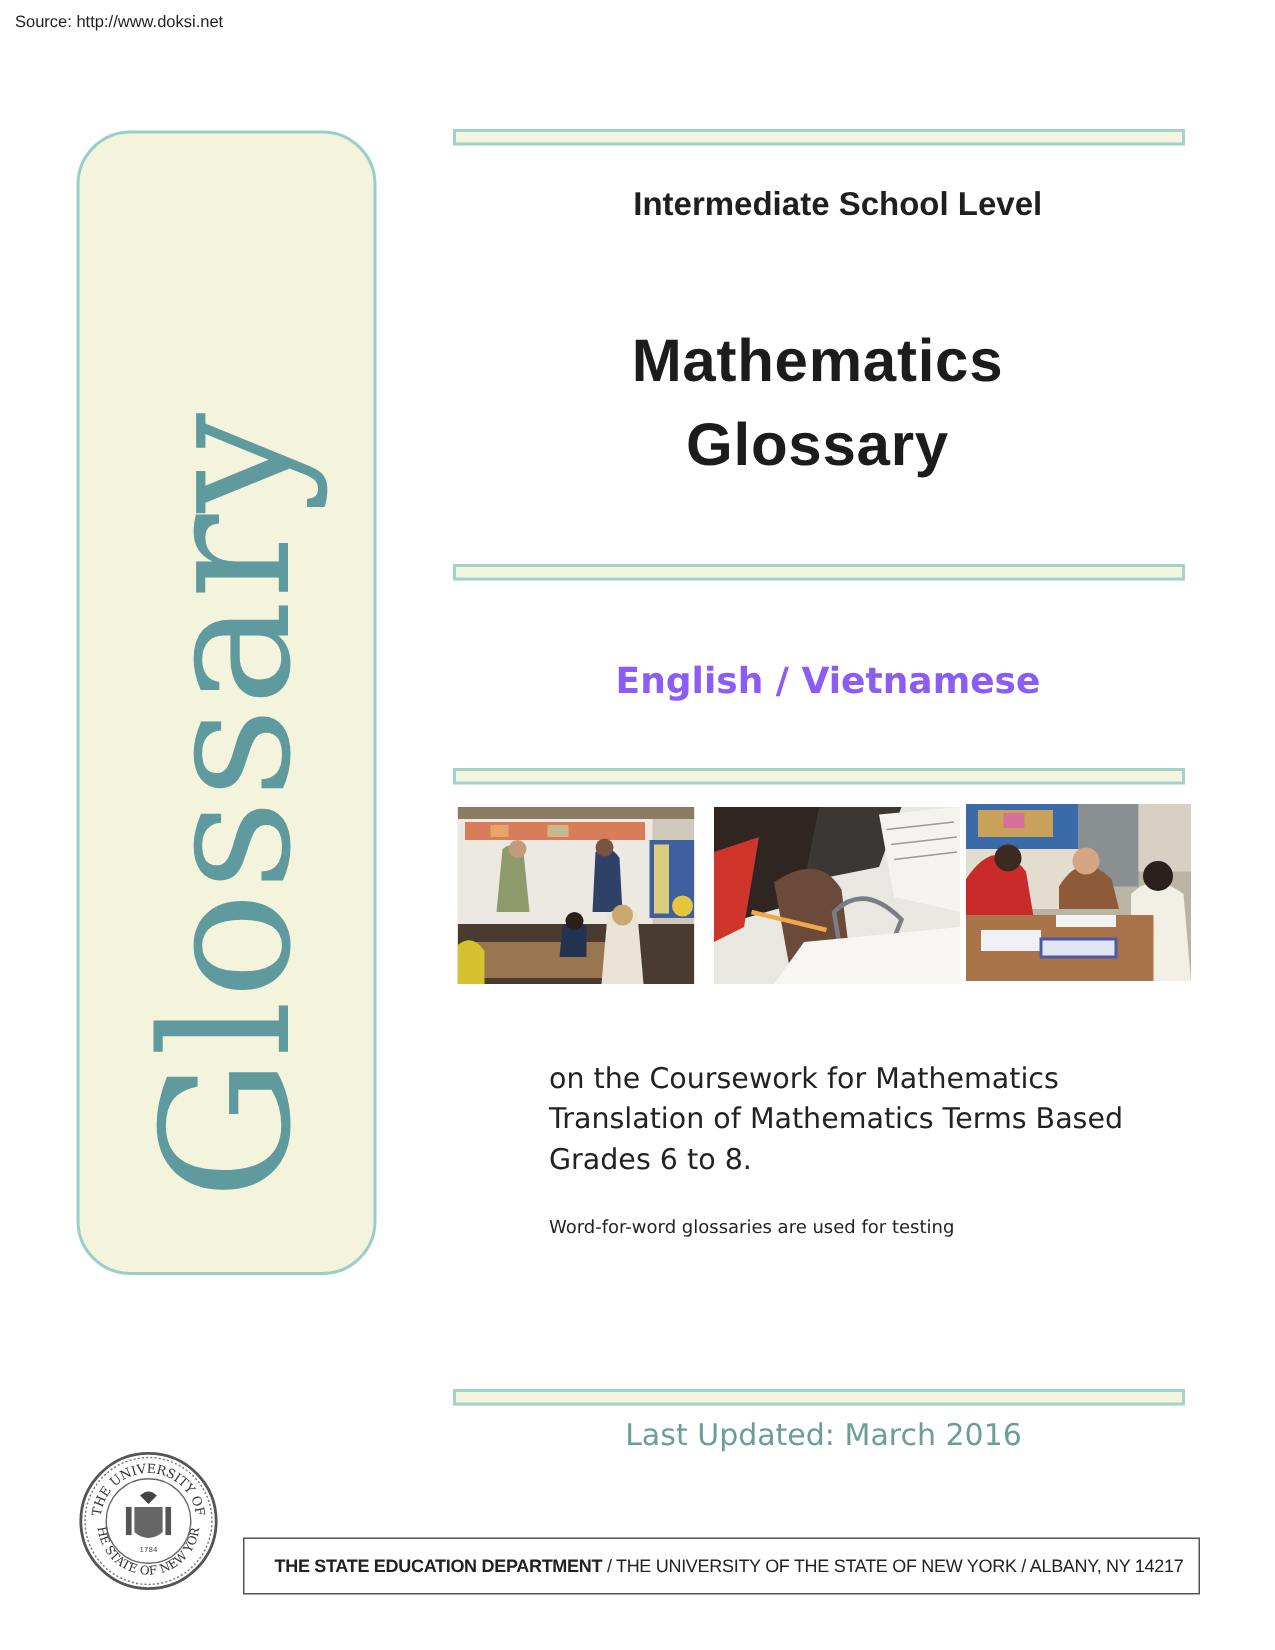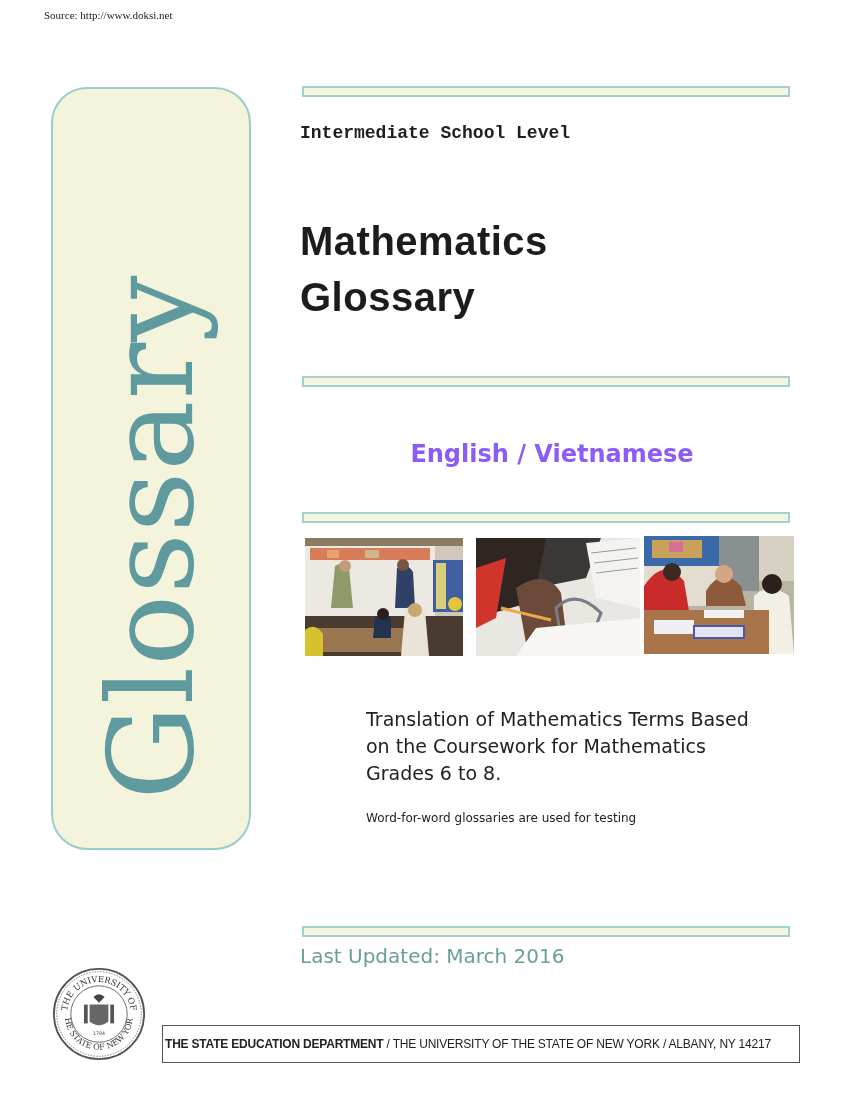--- a/index.html
+++ b/index.html
@@ -1,58 +1,58 @@
 <!DOCTYPE html>
 <html><head>
   <meta charset="utf-8">
   <style>
     * { box-sizing: border-box; margin: 0; padding: 0; }
     html, body { width: 850px; height: 1100px; background: #ffffff; overflow: hidden; }
     body { position: relative; font-family: "DejaVu Sans", sans-serif; color: #222222; }
 
-    .source { position: absolute; left: 10px; top: 9px; font-family: Liberation Serif, serif; font-size: 11px; color: #222; margin-left: 34px; }
+    .source { position: absolute; left: 10px; top: 9px; font-family: Liberation Sans, sans-serif; font-size: 11px; color: #222; }
 
     .side-panel {
       position: absolute; left: 51px; top: 87px; width: 200px; height: 763px;
       background: #f4f3dc; border: 2px solid #98cfcc; border-radius: 36px;
     }
     .side-title {
       position: absolute; left: 50%; top: 448px;
       transform: translate(-50%, -50%) rotate(-90deg);
       font-family: "DejaVu Serif", serif; font-size: 118px; line-height: 1;
       color: #5f9a9e; white-space: nowrap; letter-spacing: 1px;
     }
 
     .rule {
       position: absolute; left: 302px; width: 488px; height: 11px;
       background: #f4f5de; border: 2px solid #a3d1cb;
     }
 
-    .level { position: absolute; left: 300px; width: 517px; top: 123px; 
-      font-family: Liberation Mono, monospace; font-weight: bold; font-size: 18px; color: #1f1f1f; }
-    .title { position: absolute; left: 300px; width: 490px; top: 213px; 
+    .level { position: absolute; left: 300px; width: 517px; top: 123px; text-align: center;
+      font-family: Liberation Sans, sans-serif; font-weight: bold; font-size: 22px; color: #1f1f1f; }
+    .title { position: absolute; left: 300px; width: 490px; top: 213px; text-align: center;
       font-family: "Liberation Sans", sans-serif; font-weight: bold; font-size: 40px; line-height: 56px; color: #1c1c1c; letter-spacing: 0.5px; }
     .lang { position: absolute; left: 300px; width: 504px; top: 440px; text-align: center;
       font-family: "DejaVu Sans", sans-serif; font-weight: bold; font-size: 24px; color: #8b5cf6; }
 
     .photo { position: absolute; overflow: hidden; }
     .photo svg { width: 100%; height: 100%; display: block; }
 
     .desc1 { position: absolute; left: 366px; top: 706px; width: 430px;
       font-family: "DejaVu Sans", sans-serif; font-size: 19px; line-height: 27px; color: #222; }
     .desc2 { position: absolute; left: 366px; top: 806px; width: 430px;
       font-family: "DejaVu Sans", sans-serif; font-size: 12px; line-height: 24px; color: #222; }
 
-    .updated { position: absolute; left: 300px; width: 498px; top: 944px; 
+    .updated { position: absolute; left: 300px; width: 498px; top: 944px; text-align: center;
       font-family: "DejaVu Sans", sans-serif; font-size: 20px; color: #6a9e99; }
 
     .seal { position: absolute; left: 52px; top: 967px; width: 94px; height: 94px; }
 
     .footer-box { position: absolute; left: 162px; top: 1025px; width: 638px; height: 38px;
-      border: 1px solid #555; background: #fff; display: flex; align-items: center; padding-left: 2px;
+      border: 1px solid #555; background: #fff; display: flex; align-items: center; padding-left: 20px;
       font-family: "Liberation Sans", sans-serif; font-size: 12px; color: #222; white-space: nowrap; letter-spacing: -0.2px; }
     .footer-box b { font-weight: bold; }
   </style>
 </head>
 <body>
 
 <div class="source">Source: http://www.doksi.net</div>
 
 <div class="side-panel">
   <div class="side-title">Glossary</div>
@@ -125,22 +125,22 @@
     <path d="M110 60 q15-15 35 0 l5 58 l-40 0 z" fill="#f2efe4"></path>
     <circle cx="128" cy="48" r="10" fill="#2b211c"></circle>
     <rect x="0" y="74" width="125" height="44" fill="#a9744a"></rect>
     <rect x="10" y="84" width="40" height="14" fill="#eef0f6"></rect>
     <rect x="50" y="90" width="50" height="12" fill="#e2e6f2" stroke="#4a5aa8" stroke-width="2"></rect>
     <rect x="60" y="74" width="40" height="8" fill="#f2f2f2"></rect>
   </svg>
 </div>
 
 <div class="desc1">
+  <div>on the Coursework for Mathematics</div>
   <div>Translation of Mathematics Terms Based</div>
-  <div>on the Coursework for Mathematics</div>
   <div>Grades 6 to 8.</div>
 </div>
 <div class="desc2">
   <div>Word-for-word glossaries are used for testing</div>
 </div>
 
 <div class="rule" style="top:926px;"></div>
 <div class="updated">Last Updated: March 2016</div>
 
 <div class="seal">

